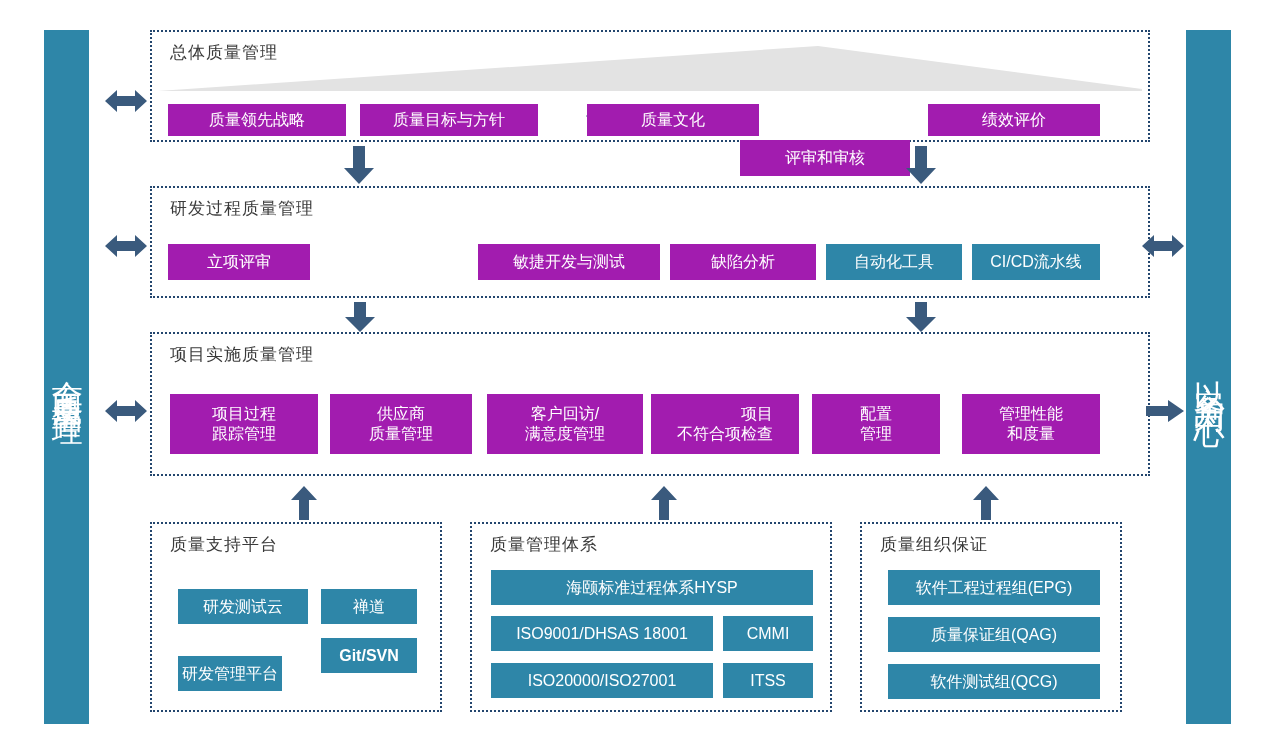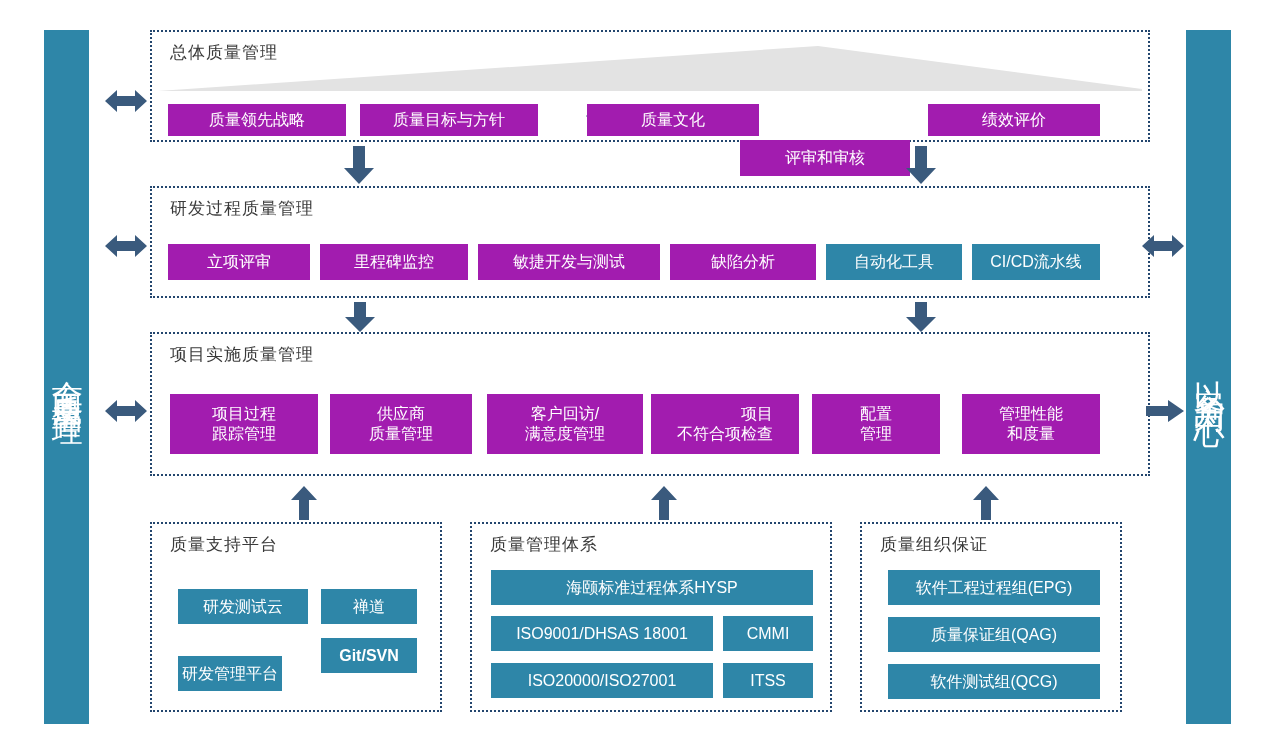--- a/index.html
+++ b/index.html
@@ -91,21 +91,20 @@
   <div class="chip navy" style="left:360px;top:104px;width:178px;height:32px;">质量目标与方针</div>
   <div class="chip navy" style="left:552px;top:104px;width:172px;height:32px;margin-left:35px;">质量文化</div>
   <div class="chip navy" style="left:740px;top:104px;width:170px;height:36px;margin-top:36px;">评审和审核</div>
   <div class="chip navy" style="left:928px;top:104px;width:172px;height:32px;">绩效评价</div>
 
   <div class="panel" id="panel-2" style="left:150px;top:186px;width:1000px;height:112px;">
     <div class="panel-title">研发过程质量管理</div>
   </div>
 
   <div class="chip navy" style="left:168px;top:244px;width:142px;height:36px;">立项评审</div>
-  <div class="chip navy" style="left:320px;top:244px;width:148px;height:36px;">里程碑监控</div>
   <div class="chip navy" style="left:478px;top:244px;width:182px;height:36px;">敏捷开发与测试</div>
   <div class="chip navy" style="left:670px;top:244px;width:146px;height:36px;">缺陷分析</div>
   <div class="chip teal" style="left:826px;top:244px;width:136px;height:36px;">自动化工具</div>
   <div class="chip teal" style="left:972px;top:244px;width:128px;height:36px;">CI/CD流水线</div>
 
   <div class="panel" id="panel-3" style="left:150px;top:332px;width:1000px;height:144px;">
     <div class="panel-title">项目实施质量管理</div>
   </div>
 
   <div class="chip navy" style="left:170px;top:394px;width:148px;height:60px;">项目过程

